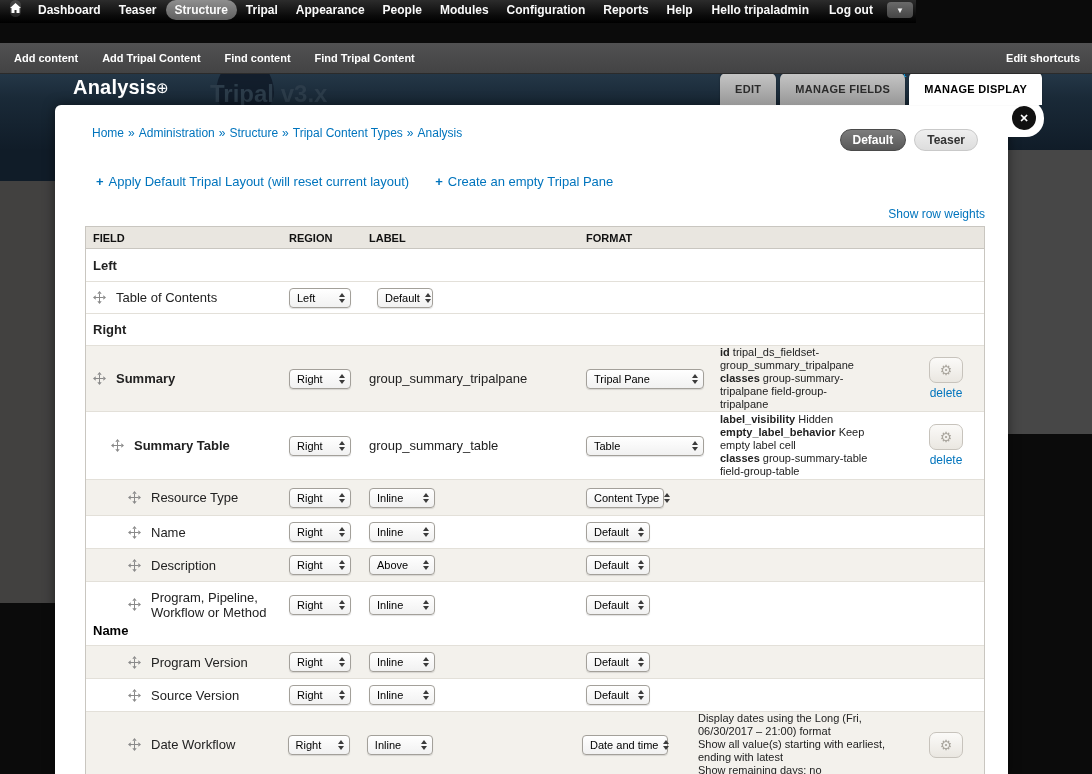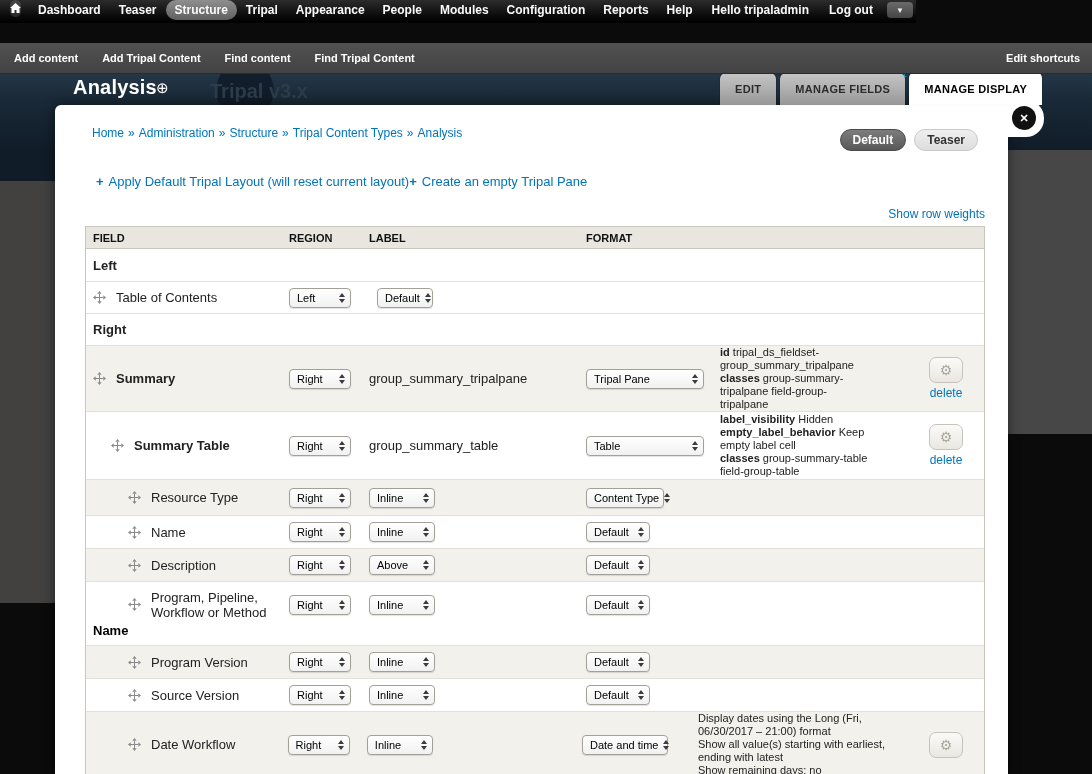--- a/index.html
+++ b/index.html
@@ -33,21 +33,21 @@
     background:linear-gradient(#515152,#434344); border-bottom:1px solid #2b2b2b;
     display:flex; align-items:center; font-size:11px; font-weight:bold; color:#fff;margin-top:20px; }
   .sc-item { padding:4px 10px; margin-left:4px; cursor:pointer; }
   .sc-edit { margin-left:auto; margin-right:12px; cursor:pointer; }
 
   
   .droplet { position:absolute; top:58px; left:216px; width:58px; height:58px; border-radius:50% 50% 50% 50%/60% 60% 40% 40%;
     background:#0d1724; opacity:.75; z-index:1; }
   .page-title { position:absolute; top:76px; left:73px; z-index:2; color:#fff; font-size:20px; font-weight:bold; letter-spacing:.2px; }
   .circle-plus { position:absolute; top:79px; left:156px; z-index:2; color:#fff; font-size:15px; cursor:pointer; }
-  .site-name { position:absolute; top:80px; left:210px; z-index:2; color:#2c3c4a; font-size:20px; font-weight:bold; }
+  .site-name { position:absolute; top:80px; left:210px; z-index:2; color:#2c3c4a; font-size:24px; font-weight:bold; }
   .acct { position:absolute; top:66px; z-index:2; color:#0ea5e9; font-size:12px; cursor:pointer; }
   .acct.my { left:845px; } .acct.lo { left:922px; }
 
   
   .tabs { position:absolute; top:72px; left:720px; height:33px; display:flex; align-items:flex-end; gap:4px; z-index:6; }
   .tab { height:32px; padding:0 15px; display:flex; align-items:center; cursor:pointer;
     font-size:11px; font-weight:bold; color:#2b2b2b; letter-spacing:.3px;
     background:linear-gradient(#c6c6c6,#979797); border-radius:6px 6px 0 0;
     box-shadow:0 -1px 2px rgba(0,0,0,.35); white-space:nowrap; }
   .tab.active { height:33px; background:#fff; color:#000; z-index:7; }
@@ -64,21 +64,21 @@
 
   .crumbs { margin:21px 0 0 7px; font-size:12px; color:#0074bd; }
   .crumbs a { color:#0074bd; text-decoration:none; cursor:pointer; }
   .crumb-sep { margin:0 4px; }
 
   .view-modes { position:absolute; top:24px; right:30px; display:flex; gap:8px; }
   .vm-pill { padding:3px 12px; border-radius:12px; font-size:12px; font-weight:bold; cursor:pointer; }
   .vm-pill.active { background:linear-gradient(#7d7d7d,#585858); color:#fff; border:1px solid #4a4a4a; }
   .vm-pill.idle { background:linear-gradient(#efefef,#ddd); color:#333; border:1px solid #c9c9c9; }
 
-  .actions { margin:34px 0 0 11px; font-size:13px; display:flex; }
+  .actions { margin:34px 0 0 11px; font-size:13px; display:flex; gap:26px; }
   .action-link { color:#0074bd; cursor:pointer; white-space:nowrap; }
   .plus-ic { font-weight:bold; margin-right:5px; }
 
   .rowweights { text-align:right; margin:18px 0 5px; font-size:12px; }
   .rowweights a { color:#0074bd; cursor:pointer; text-decoration:none;margin-top:27px; }
 
   
   .dtable { width:900px; border:1px solid #c9c6c0; font-size:13px; color:#222; }
   .thead { display:flex; background:#e9e6e0; border-bottom:1px solid #c9c6c0; height:22px; align-items:center;
     font-size:11px; font-weight:bold; color:#111; }

